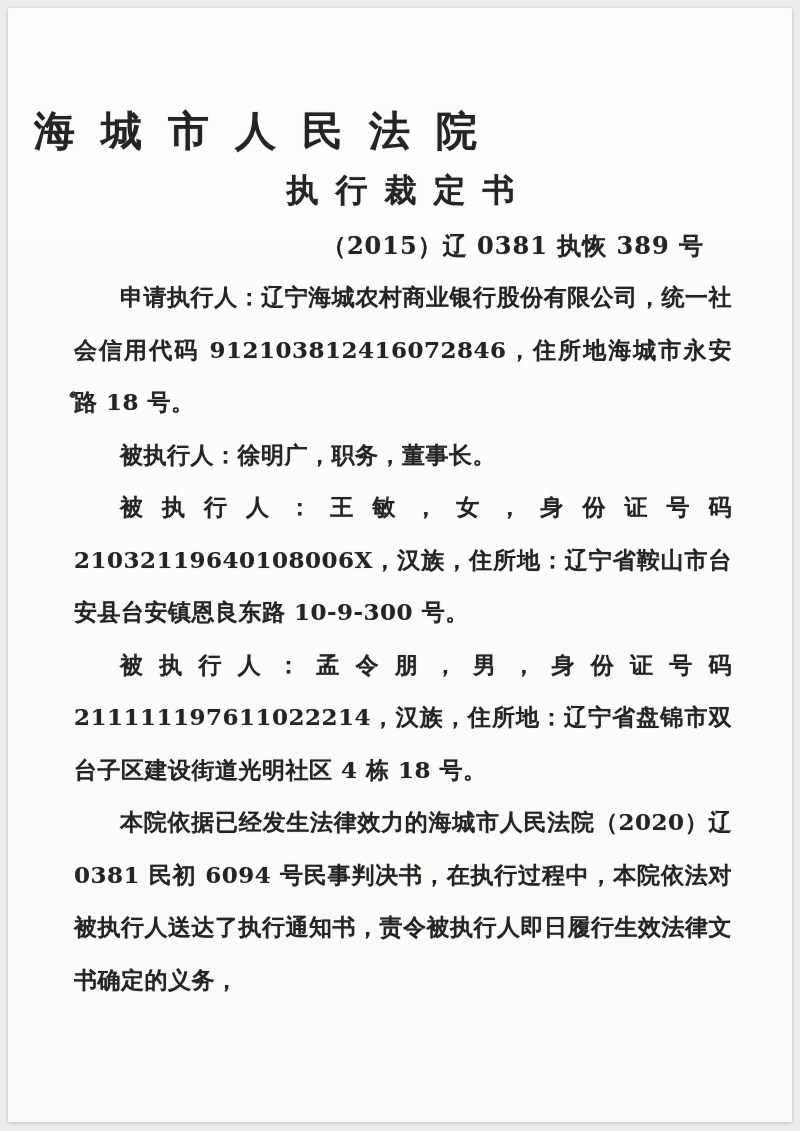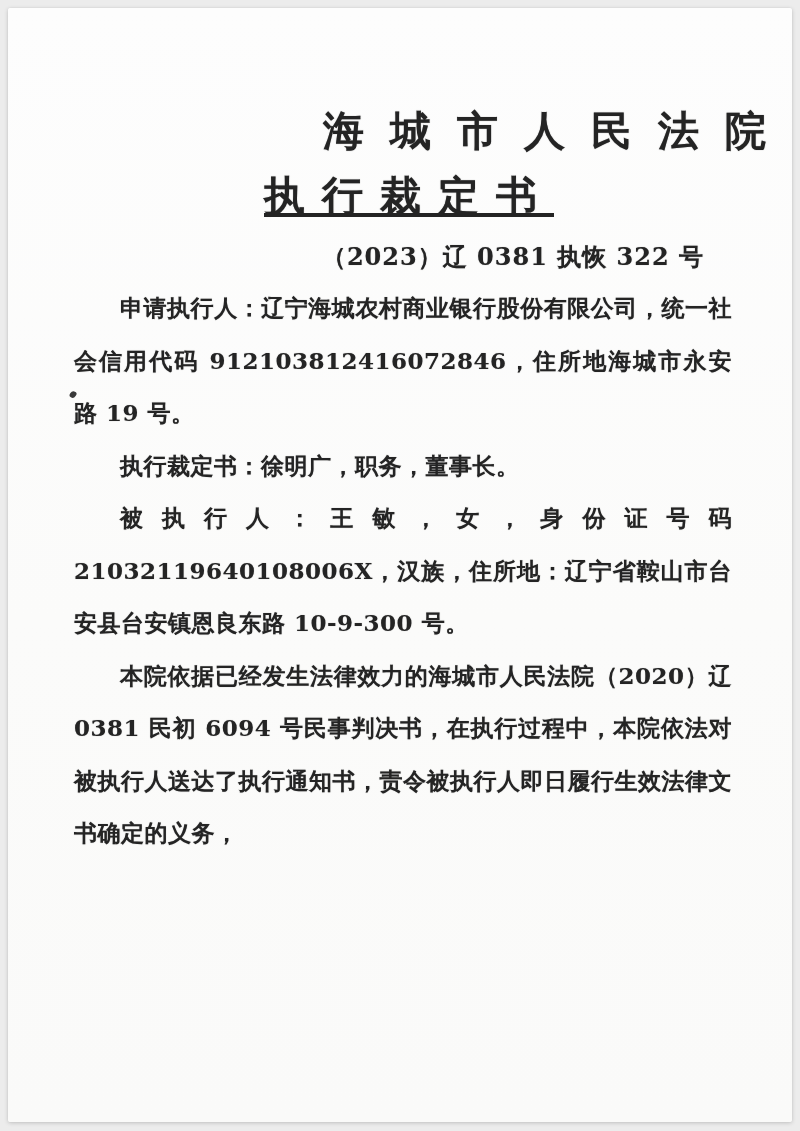--- a/index.html
+++ b/index.html
@@ -24,38 +24,37 @@
     right: 8px;
     bottom: 9px;
     background: linear-gradient(180deg, #fdfdfd 0%, #fbfbfa 55%, #fafaf9 100%);
     box-shadow: 0 1px 4px rgba(0,0,0,0.18), 0 0 1px rgba(0,0,0,0.12);
     border-radius: 2px;
     color: #242424;
   }
   .court-name {
     margin: 0;
     padding-top: 96px;
-    text-align: right;
+    text-align: left;
     font-size: 41px;
     font-weight: bold;
     letter-spacing: 26px;
     text-indent: 26px; 
     white-space: nowrap;
     text-shadow: 0 0 1px rgba(40,40,40,0.55);
   }
   .doc-title {
     margin: 10px 0 0 1px;
     text-align: center;
-    font-size: 41px;
+    font-size: 32px;
     font-weight: bold;
     letter-spacing: 17px;
     text-indent: 17px;
     white-space: nowrap;
     text-shadow: 0 0 1px rgba(40,40,40,0.55);
-    text-decoration: underline;
   }
   .case-number {
     margin-top: 17px;
     padding-right: 88px;
     text-align: right;
     font-size: 24px;
     font-weight: bold;
     letter-spacing: 1px;
     text-shadow: 0 0 1px rgba(40,40,40,0.45);
   }
@@ -86,24 +85,25 @@
 </head>
 <body>
 
 <div class="scan-frame">
   <div class="paper">
 
     <h1 class="court-name">海城市人民法院</h1>
 
     <h2 class="doc-title">执行裁定书</h2>
 
-    <div class="case-number">（2023）辽 0381 执恢 322 号</div>
+    <div class="case-number">（2015）辽 0381 执恢 389 号</div>
 
     <div class="doc-body">
-      <p>申请执行人：辽宁海城农村商业银行股份有限公司，统一社会信用代码 912103812416072846，住所地海城市永安路 19 号。</p>
-      <p>执行裁定书：徐明广，职务，董事长。</p>
+      <p>申请执行人：辽宁海城农村商业银行股份有限公司，统一社会信用代码 912103812416072846，住所地海城市永安路 18 号。</p>
+      <p>被执行人：徐明广，职务，董事长。</p>
       <p>被执行人：王敏，女，身份证号码 21032119640108006X，汉族，住所地：辽宁省鞍山市台安县台安镇恩良东路 10-9-300 号。</p>
+      <p>被执行人：孟令朋，男，身份证号码 211111197611022214，汉族，住所地：辽宁省盘锦市双台子区建设街道光明社区 4 栋 18 号。</p>
       <p>本院依据已经发生法律效力的海城市人民法院（2020）辽 0381 民初 6094 号民事判决书，在执行过程中，本院依法对被执行人送达了执行通知书，责令被执行人即日履行生效法律文书确定的义务，</p>
     </div>
 
     <span class="speck"></span>
   </div>
 </div>
 
 </body></html>

